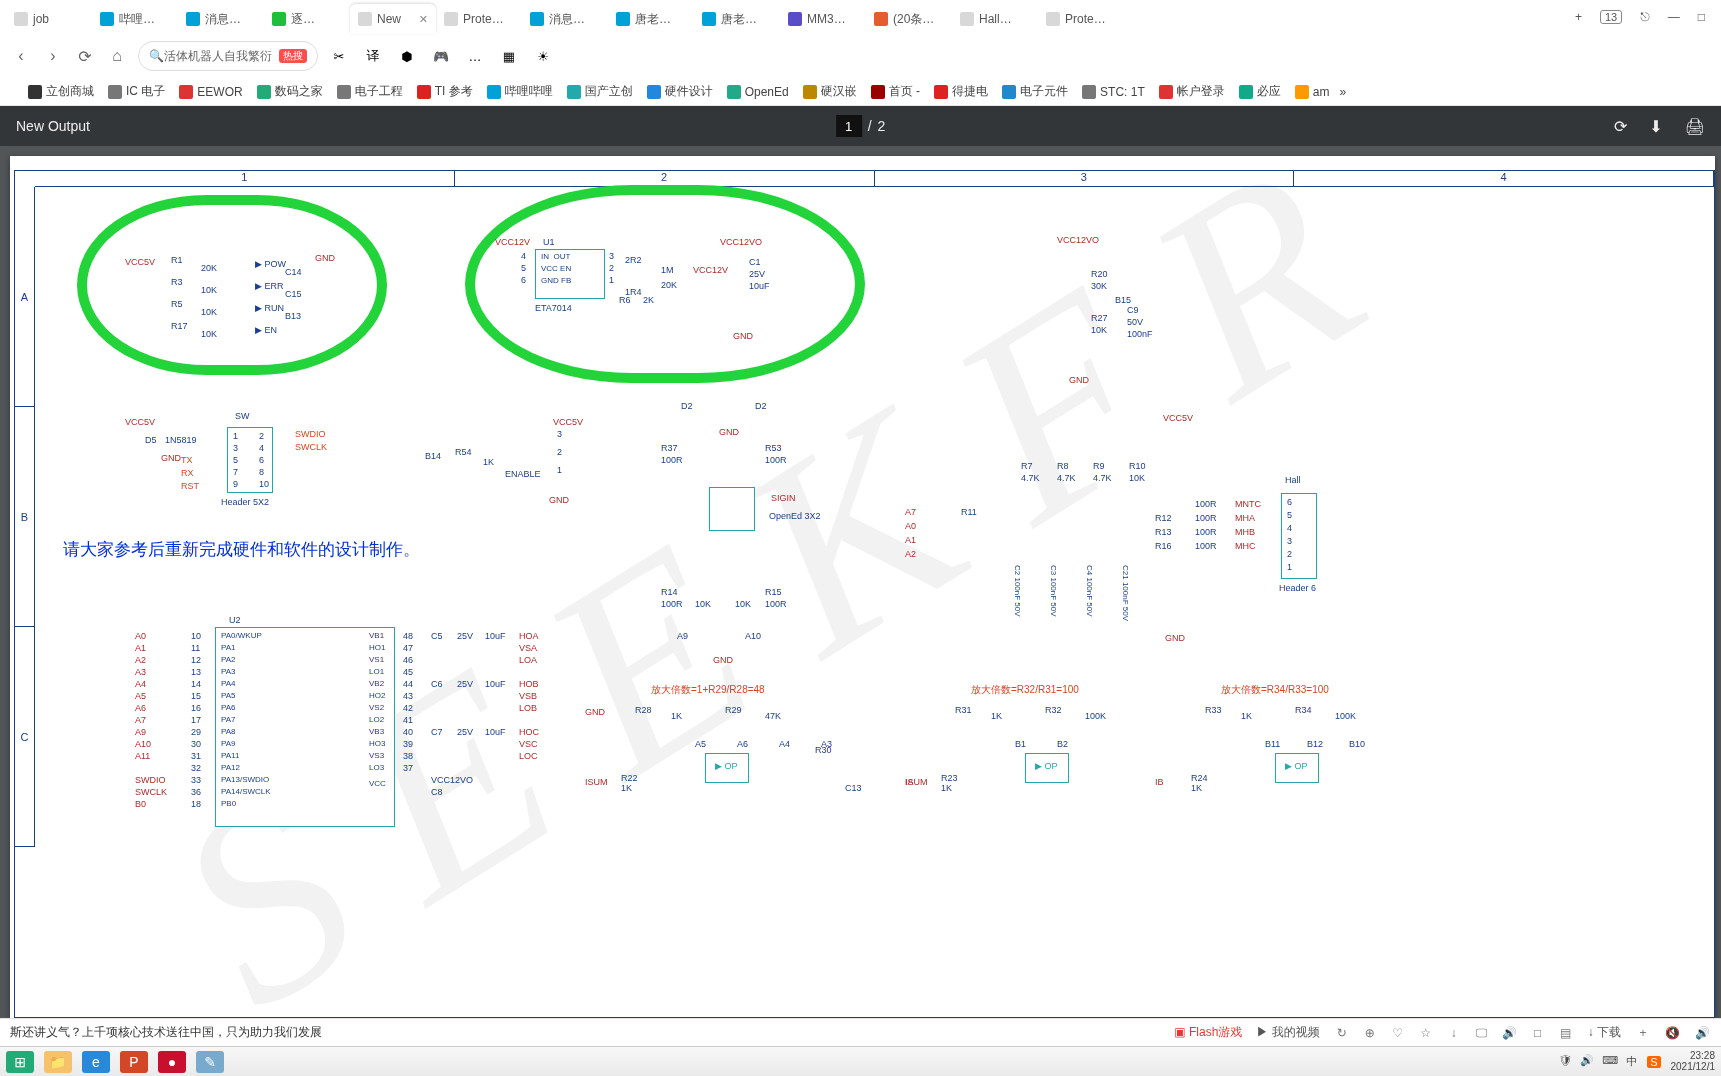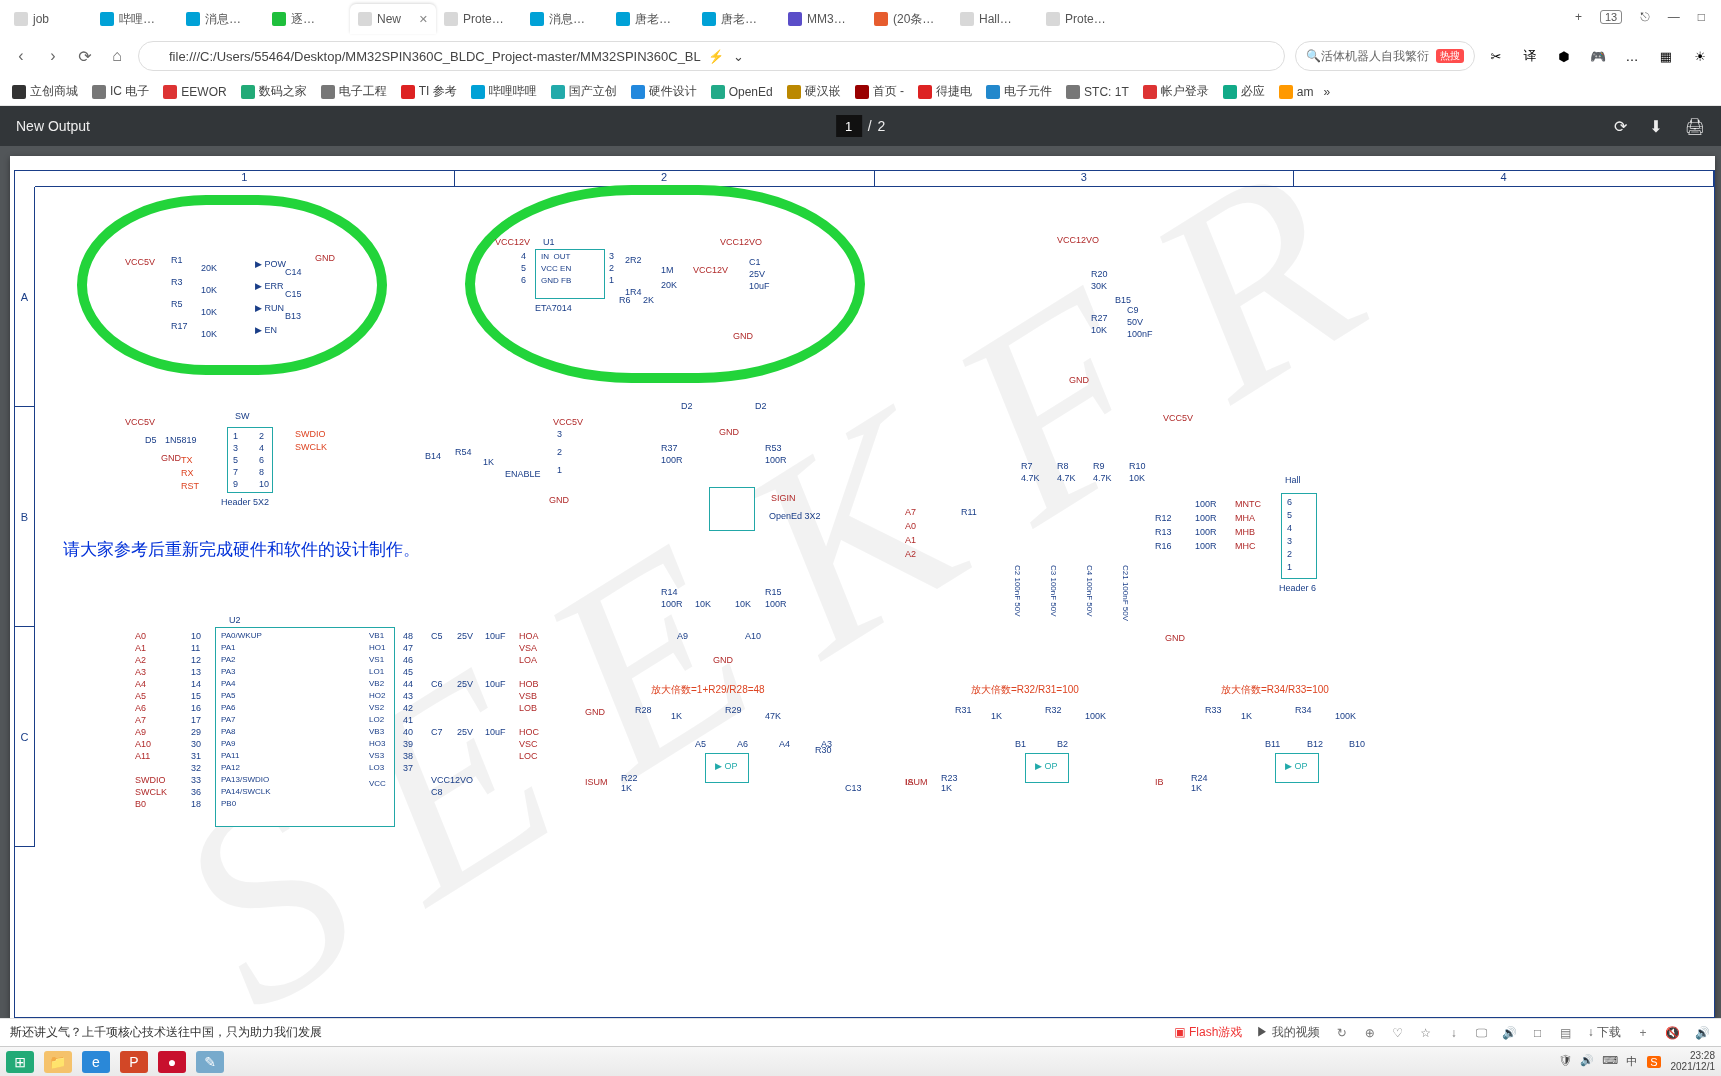--- a/index.html
+++ b/index.html
@@ -19,21 +19,21 @@
 
 
 .addr-row { position:absolute; top:34px; left:0; right:0; height:44px; display:flex; align-items:center; padding:0 10px; gap:10px; }
 .addr-row .nav-ic { font-size:16px; color:#666; width:22px; text-align:center;}
 .addr-row .url { flex:1; height:30px; border:1px solid #ddd; border-radius:15px; display:flex; align-items:center; padding:0 12px; font-size:13px; color:#444; gap:8px;}
 .addr-row .search { width:180px; height:30px; border:1px solid #ddd; border-radius:15px; display:flex; align-items:center; padding:0 10px; font-size:12px; color:#666;}
 .addr-row .hot { background:#ff4d4d; color:#fff; border-radius:3px; padding:0 4px; font-size:10px;}
 .addr-row .tool-ic { width:22px; height:22px; border-radius:4px; font-size:13px; display:flex; align-items:center; justify-content:center;}
 
 
-.bm-row { position:absolute; top:78px; left:0; right:0; height:28px; display:flex; align-items:center; padding:0 8px; gap:6px; border-bottom:1px solid #e8e8e8; font-size:12px; color:#444; overflow:hidden;}
+.bm-row { position:absolute; top:78px; left:0; right:0; height:28px; display:flex; align-items:center; padding:0 24px; gap:6px; border-bottom:1px solid #e8e8e8; font-size:12px; color:#444; overflow:hidden;}
 .bm { display:flex; align-items:center; gap:4px; padding:0 4px; white-space:nowrap;}
 .bm .ico { width:14px; height:14px; border-radius:2px;}
 
 
 .pdf-bar { position:absolute; top:106px; left:0; right:0; height:40px; background:#323639; color:#eee; display:flex; align-items:center; padding:0 16px; font-size:14px;}
 .pdf-bar .title { font-weight:500;}
 .pdf-bar .pager { position:absolute; left:50%; transform:translateX(-50%); display:flex; align-items:center; gap:6px;}
 .pdf-bar .pager input { width:26px; height:22px; background:#111; color:#fff; border:none; text-align:center; font-size:13px;}
 .pdf-bar .right { margin-left:auto; display:flex; gap:22px; font-size:16px;}
 
@@ -135,26 +135,20 @@
       <span class="favicon" style="background:#d8d8d8"></span>
       <span>Prote…</span>
     </div>
   </div>
 
 <div class="addr-row">
   <span class="nav-ic">‹</span>
   <span class="nav-ic">›</span>
   <span class="nav-ic">⟳</span>
   <span class="nav-ic">⌂</span>
-  <div class="url">
-    <span style="width:10px;height:10px;border-radius:50%"></span>
-    <span style="overflow:hidden;text-overflow:ellipsis">file:///C:/Users/55464/Desktop/MM32SPIN360C_BLDC_Project-master/MM32SPIN360C_BL</span>
-    <span style="color:#5b3">⚡</span>
-    <span>⌄</span>
-  </div>
   <div class="search">
     <span>🔍</span>
     <span style="flex:1;overflow:hidden">活体机器人自我繁衍</span>
     <span class="hot">热搜</span>
   </div>
   <div id="toolicons" style="display:flex;gap:12px">
       <span class="tool-ic">✂</span>
       <span class="tool-ic">译</span>
       <span class="tool-ic">⬢</span>
       <span class="tool-ic">🎮</span>

